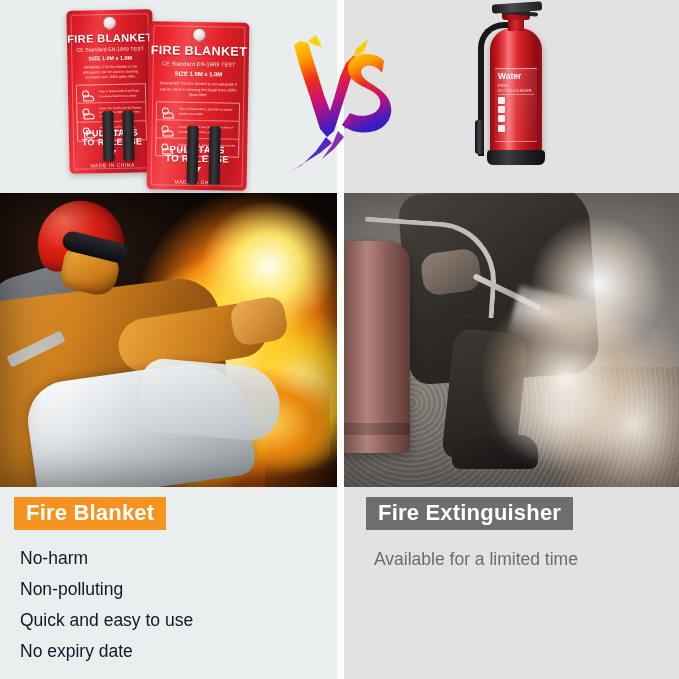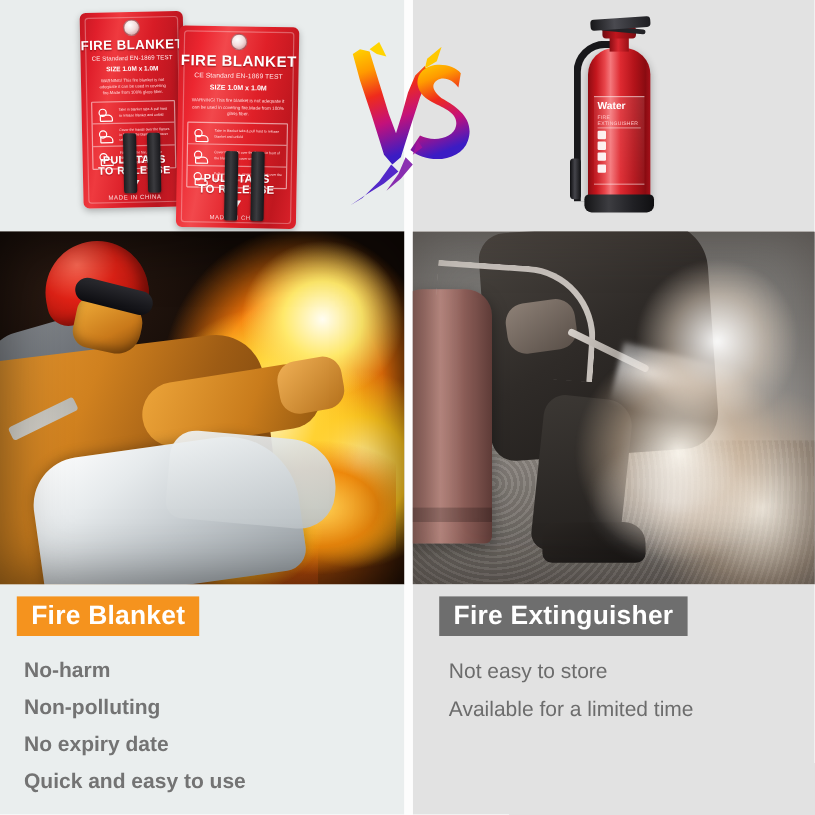--- a/index.html
+++ b/index.html
@@ -69,21 +69,21 @@
   .tab{position:absolute;bottom:12px;width:11px;height:50px;border-radius:2px;
     background:linear-gradient(90deg,#1c1c1e,#3b3b3f 45%,#16161a);z-index:6;
     box-shadow:0 1px 2px rgba(0,0,0,.4);}
   .pouch-a .tab-1{left:34px;} .pouch-a .tab-2{left:54px;}
   .pouch-b .tab-1{left:40px;bottom:6px;height:58px;} .pouch-b .tab-2{left:62px;bottom:6px;height:58px;}
 
   
   .vs-wrap{position:absolute;left:286px;top:33px;width:108px;height:140px;z-index:8;}
 
   
-  .ext{position:absolute;left:470px;top:12px;width:90px;height:180px;z-index:4;}
+  .ext{position:absolute;left:470px;top:0;width:90px;height:180px;z-index:4;}
   .ext-body{position:absolute;left:20px;top:28px;width:52px;height:128px;border-radius:22px 22px 4px 4px;
     background:linear-gradient(90deg,#8e0c12 0%,#c3161d 13%,#e8454a 27%,#f4787c 36%,#de2a31 52%,#b3131a 74%,#8a0b11 92%,#a5111a 100%);
     box-shadow:0 3px 7px rgba(0,0,0,.3);}
   .ext-base{position:absolute;left:17px;top:150px;width:58px;height:15px;border-radius:4px 4px 6px 6px;
     background:linear-gradient(90deg,#141416,#3d3d41 35%,#202024 70%,#0f0f11);}
   .ext-neck{position:absolute;left:38px;top:19px;width:16px;height:12px;
     background:linear-gradient(90deg,#8a0d13,#d8272f 45%,#9a0f15);}
   .ext-valve{position:absolute;left:32px;top:10px;width:28px;height:10px;border-radius:3px;
     background:linear-gradient(90deg,#6f0a10,#c0161d 40%,#7d0c12);}
   .ext-handle{position:absolute;left:22px;top:3px;width:50px;height:9px;border-radius:3px;
@@ -211,21 +211,21 @@
   .bottom-gap{position:absolute;left:337px;top:0;width:7px;height:192px;background:#fdfdfd;}
 
   .badge{display:inline-block;padding:5px 12px 6px 12px;color:#ffffff;
     font-size:22px;font-weight:bold;letter-spacing:.2px;line-height:1;white-space:nowrap;}
   .badge-left{position:absolute;left:14px;top:10px;background:#f5931e;}
   .badge-right{position:absolute;left:22px;top:10px;background:#6e6e6e;}
 
   .list{position:absolute;left:20px;top:56px;margin:0;padding:0;list-style:none;}
   .list-right{left:30px;top:57px;}
   .list li{font-size:17.5px;line-height:31px;white-space:nowrap;font-weight:400;}
-  .list-left li{color:#737373;font-weight:bold;}
+  .list-left li{color:#0f172a;}
   .list-right li{color:#6c6c6c;line-height:31.5px;}
 </style>
 </head>
 <body>
 
 <div class="page">
 
   <div class="top-band">
     <div class="top-left-bg"></div>
     <div class="top-right-bg"></div>
@@ -395,24 +395,23 @@
 
   <div class="bottom-band">
     <div class="bl-bg"></div>
     <div class="br-bg"></div>
     <div class="bottom-gap"></div>
 
     <div class="badge badge-left">Fire Blanket</div>
     <ul class="list list-left">
       <li>No-harm</li>
       <li>Non-polluting</li>
+      <li>Quick and easy to use</li>
       <li>No expiry date</li>
-      <li>Quick and easy to use</li>
     </ul>
 
     <div class="badge badge-right" style="position:absolute;left:366px;">Fire Extinguisher</div>
     <ul class="list list-right" style="left:374px;">
-      <li>Not easy to store</li>
       <li>Available for a limited time</li>
     </ul>
   </div>
 
 </div>
 
 </body></html>

